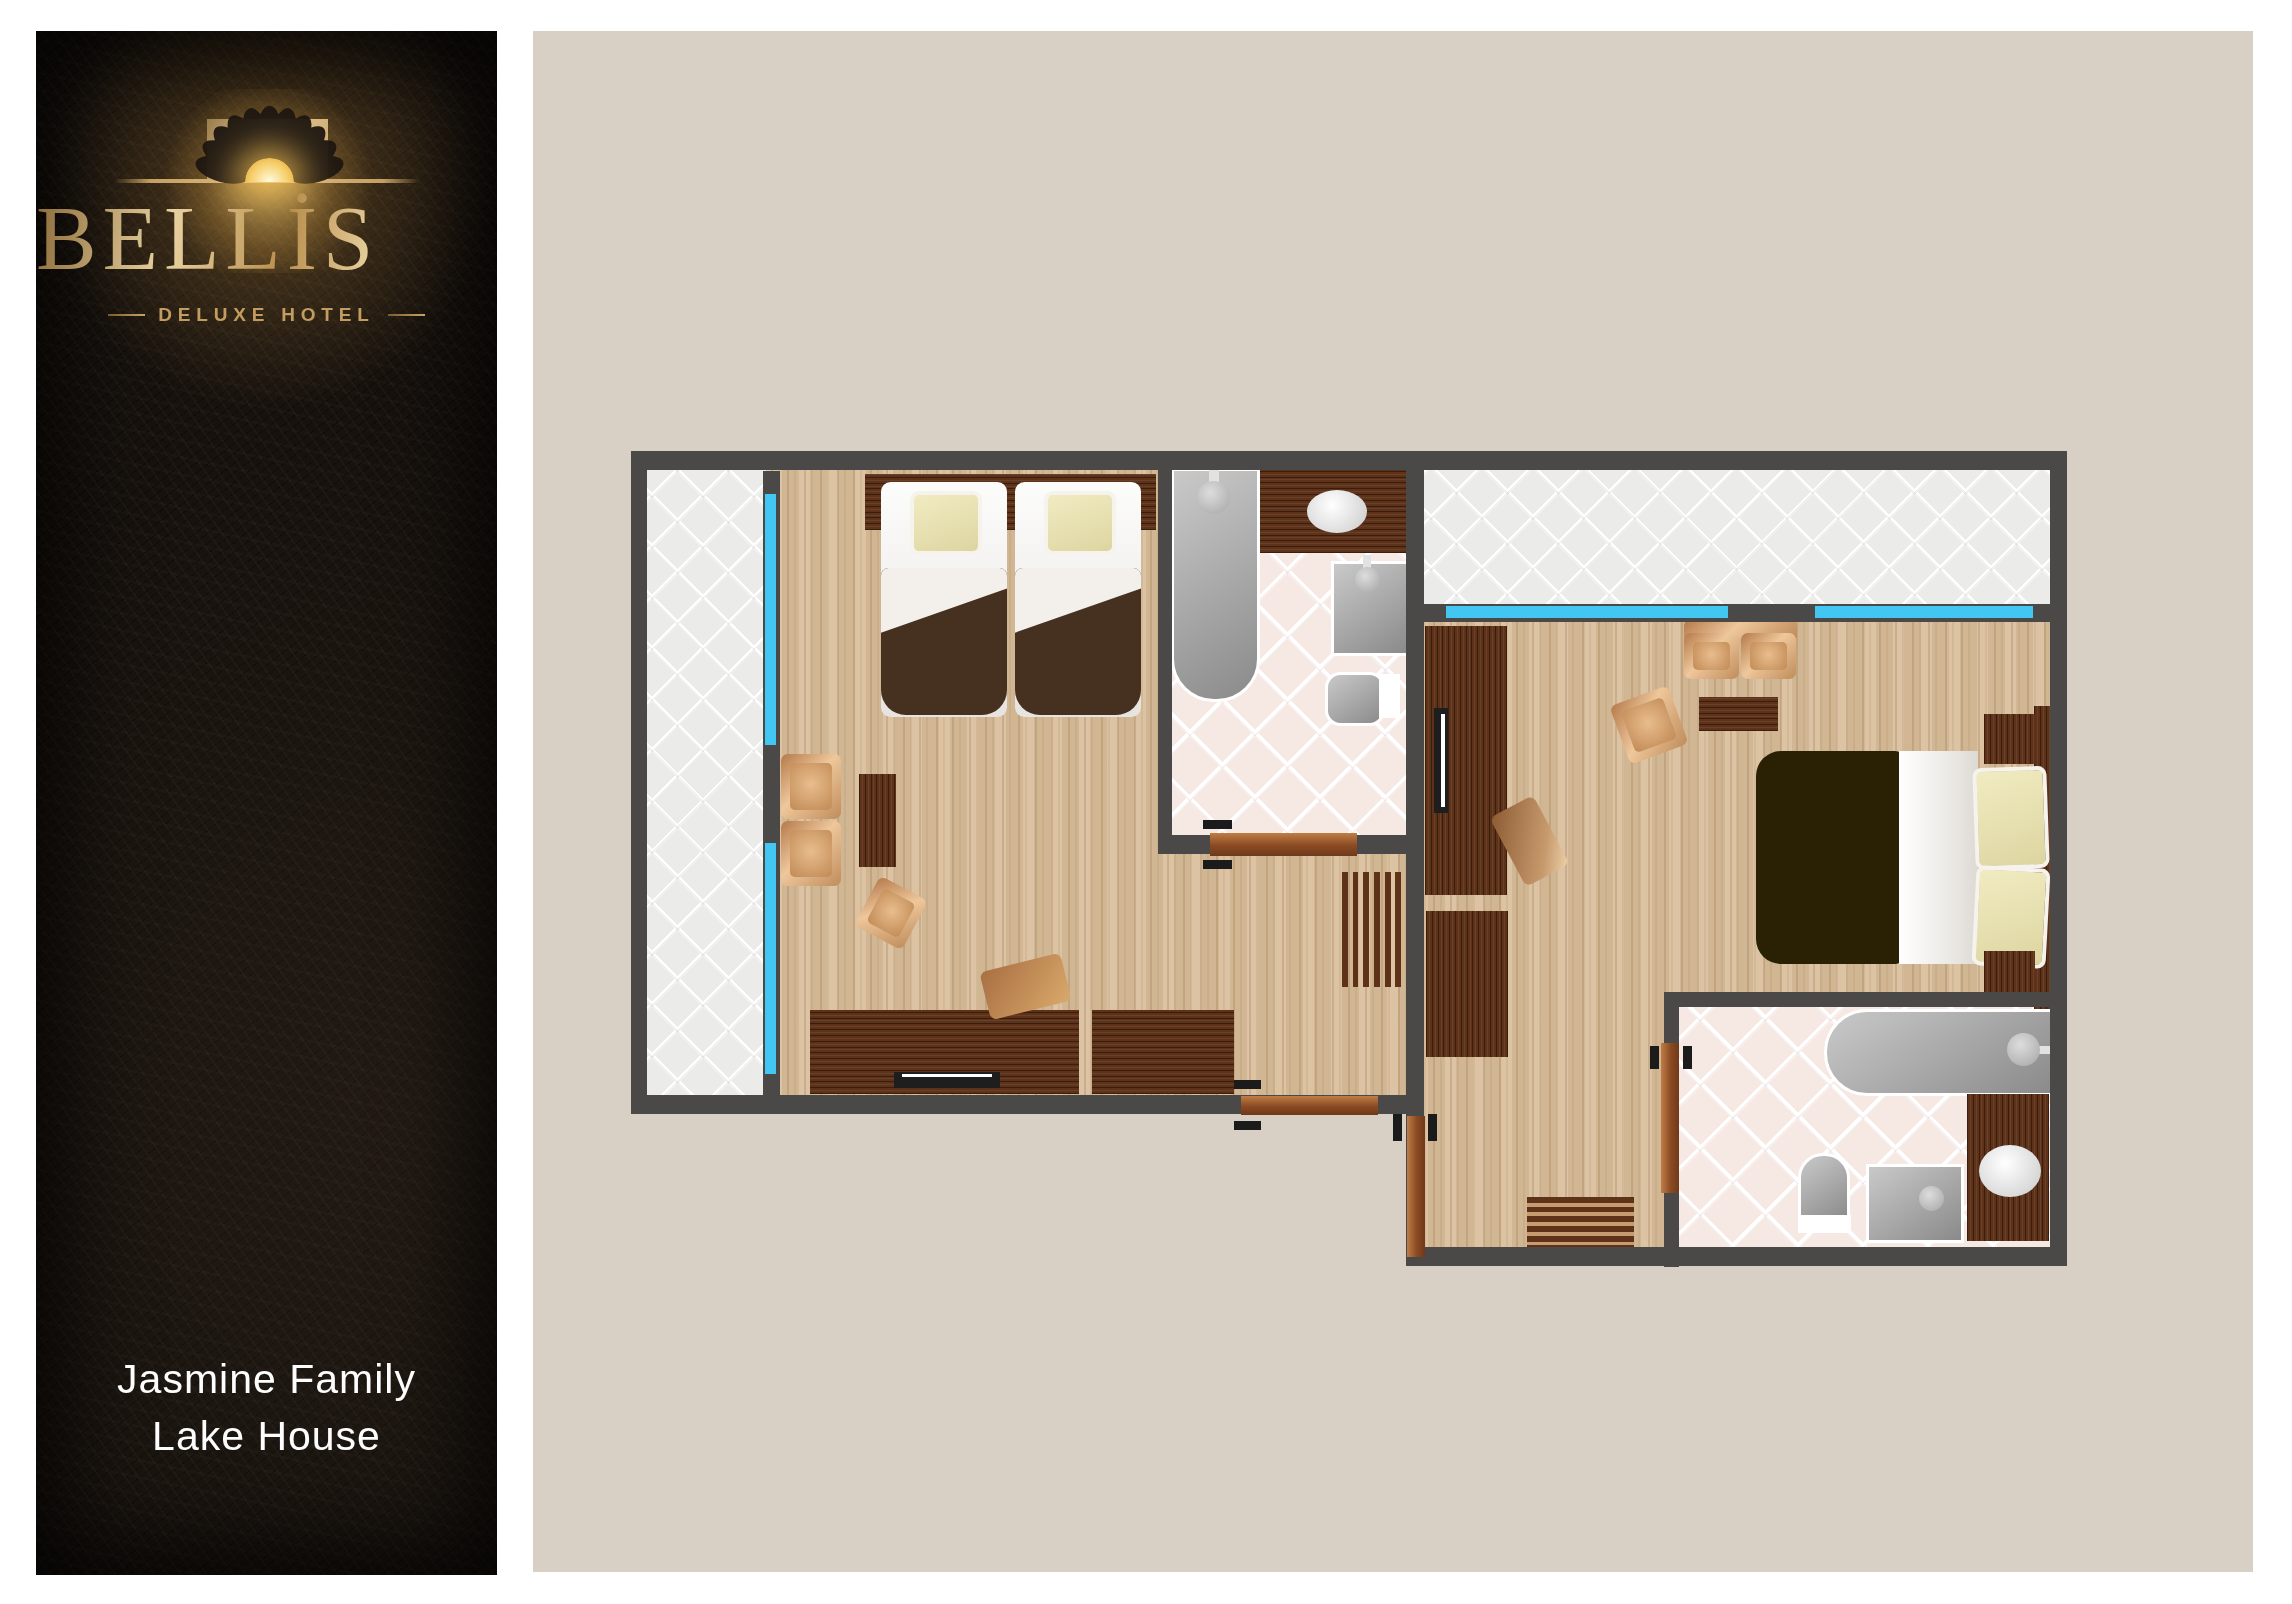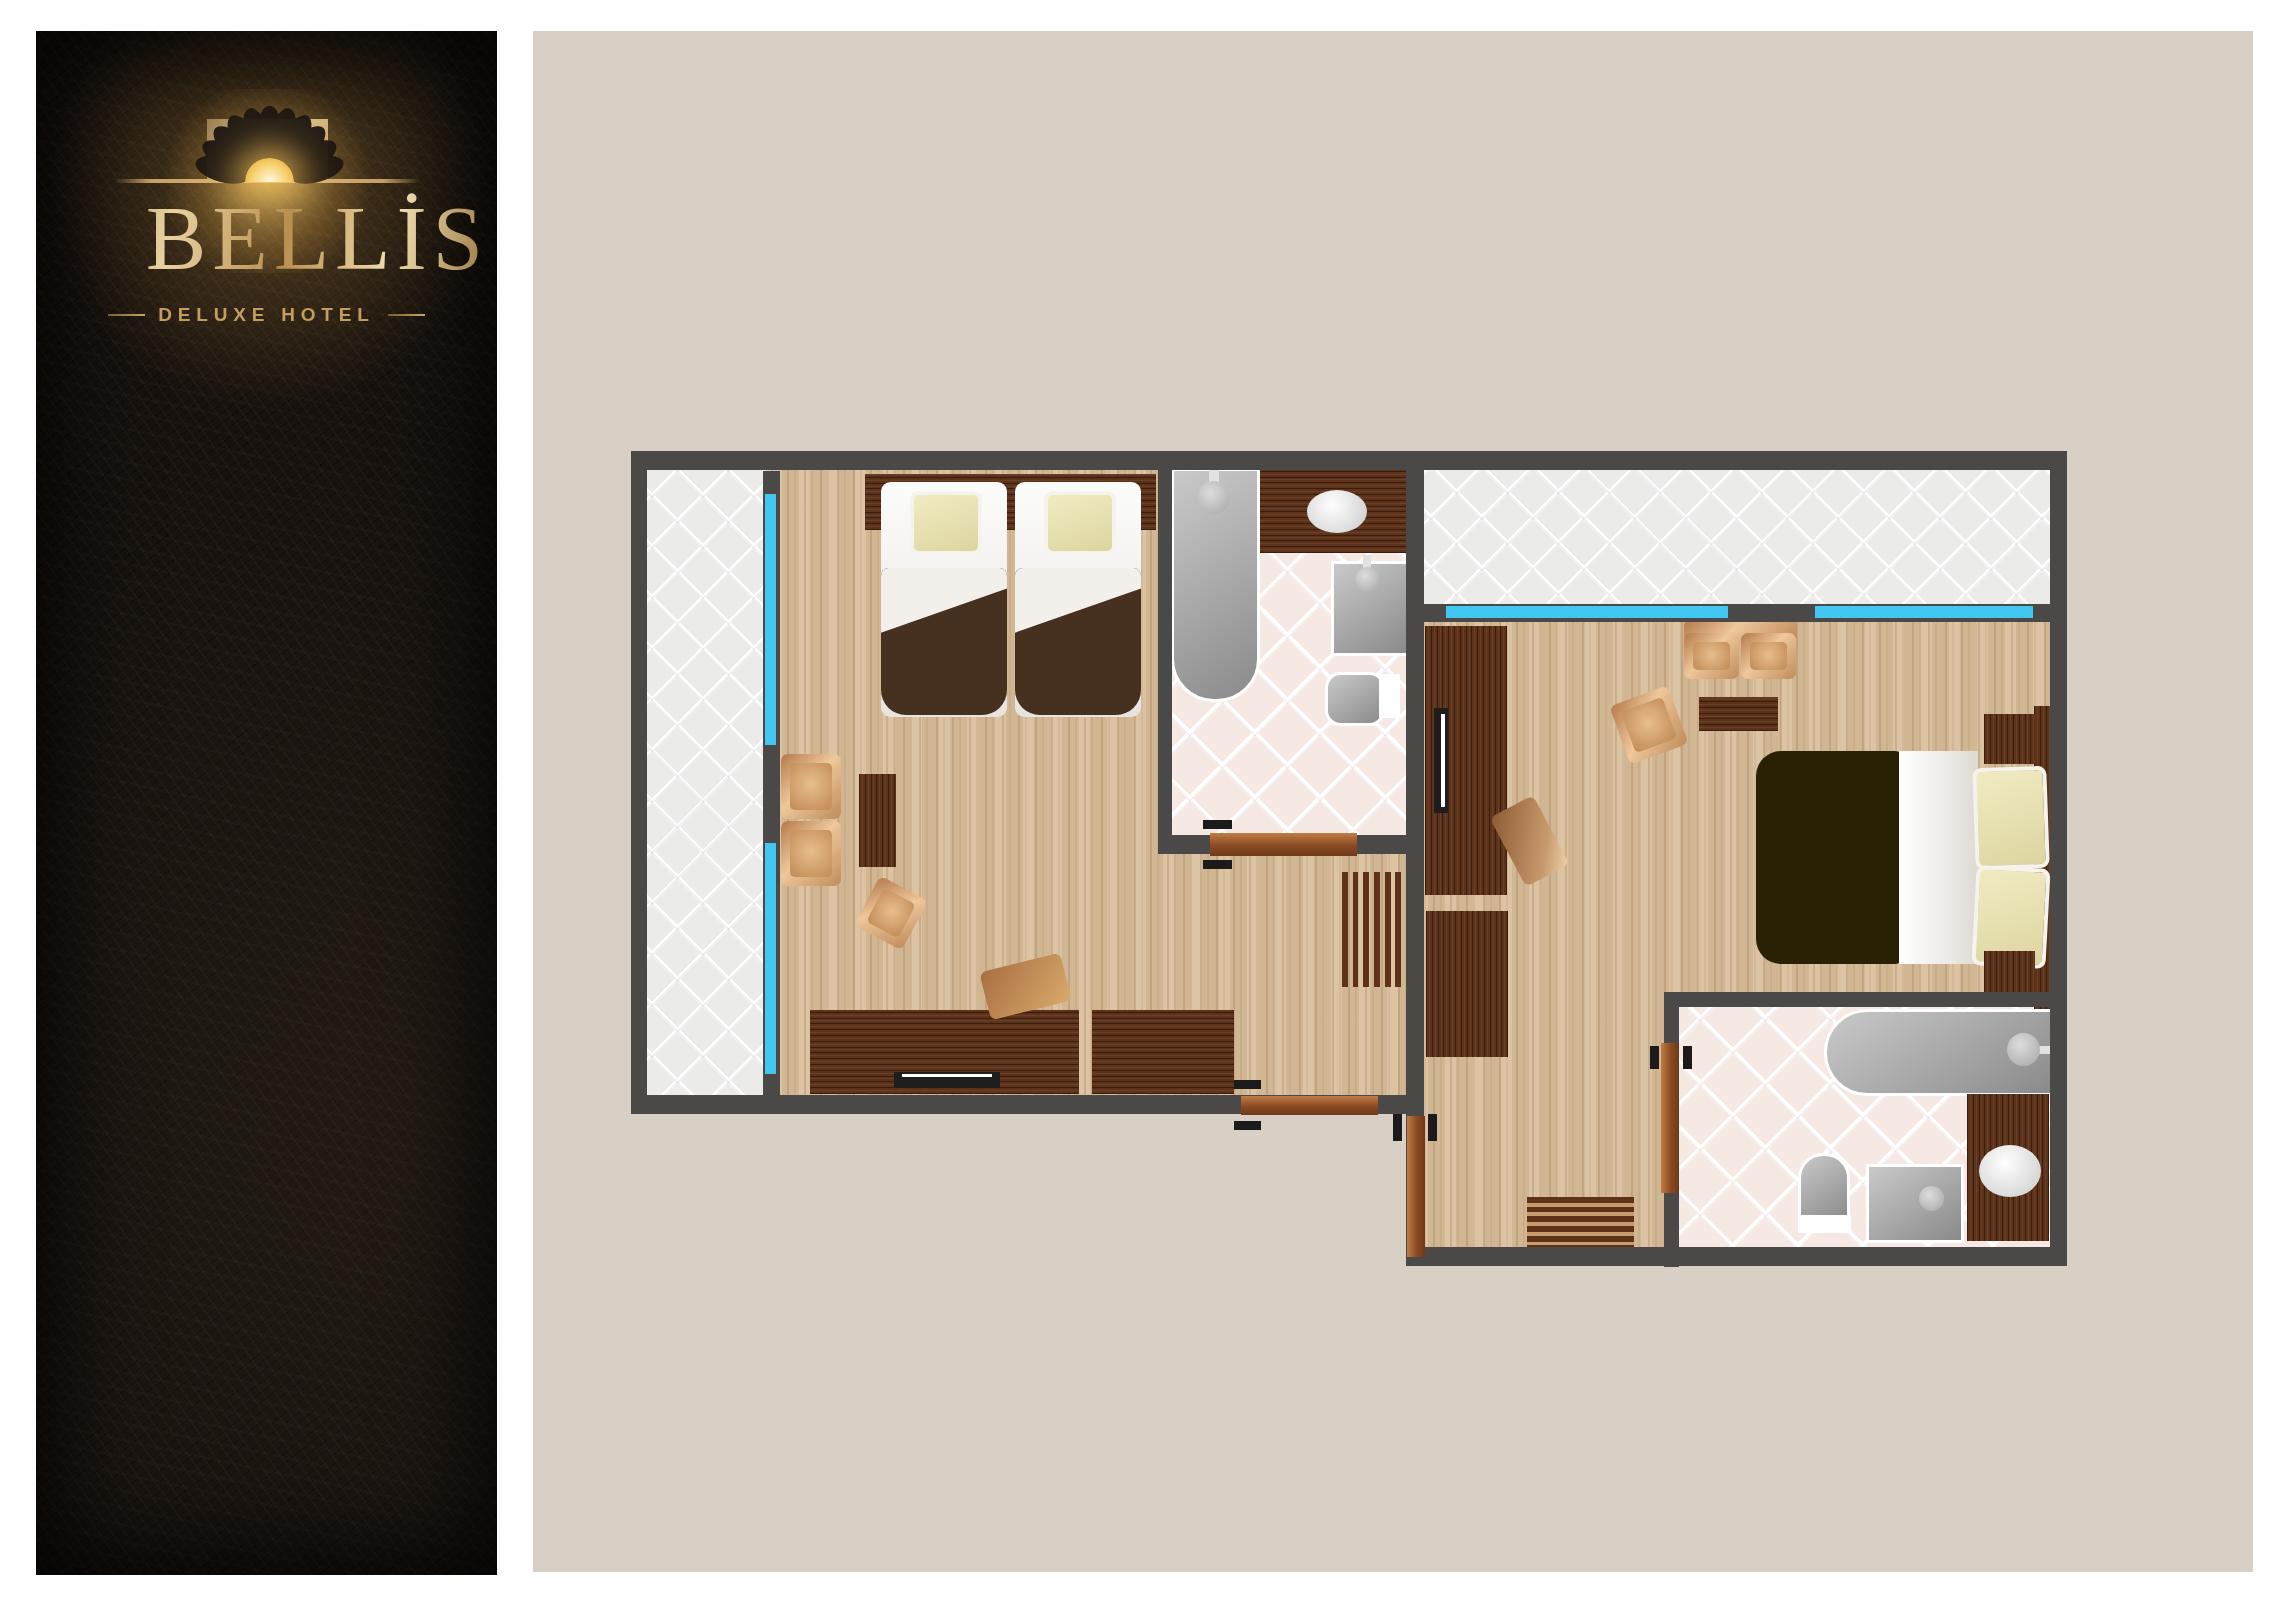--- a/index.html
+++ b/index.html
@@ -22,21 +22,21 @@
   .logo-glow{position:absolute;left:116px;top:58px;width:233px;height:184px;
     background:radial-gradient(circle at 116px 93px, rgba(255,215,120,0.55), rgba(255,190,80,0.18) 45%, rgba(255,190,80,0) 70%);}
   .logo-line{position:absolute;left:78px;top:148px;width:306px;height:3.9px;
     background:linear-gradient(90deg, rgba(170,130,70,0) 0%, #c49e62 12%, #e2c econ088 50%, #c49e62 88%, rgba(170,130,70,0) 100%);
     background:linear-gradient(90deg, rgba(170,130,70,0) 0%, #c49e62 12%, #e2c088 50%, #c49e62 88%, rgba(170,130,70,0) 100%);}
   .daisy{position:absolute;left:146px;top:66px;width:175px;height:89px;}
   .sun{position:absolute;left:209px;top:127px;width:49px;height:24px;
     border-radius:49px 49px 0 0;
     background:radial-gradient(circle at 50% 100%, #fffbe2, #f6cf6a 55%, #dd9a2e);
     box-shadow:0 0 33px 11.6px rgba(255,200,90,0.75);}
-  .brand{position:absolute;left:0;right:8px;top:155px;text-align:right;
+  .brand{position:absolute;left:0;right:8px;top:155px;text-align:left;
     font-family:"Liberation Serif", serif;font-size:91px;font-weight:400;
     letter-spacing:5.8px;
     background:linear-gradient(100deg,#8a6a38 0%,#e8d1a0 30%,#b98f4e 55%,#f0ddae 78%,#96743f 100%);
     -webkit-background-clip:text;background-clip:text;color:transparent;text-decoration:underline;}
   .tagline-row{position:absolute;left:0;right:0;top:273px;display:flex;
     align-items:center;justify-content:center;gap:13.6px;}
   .tagline-dash{width:37px;height:2.9px;background:linear-gradient(90deg,#7a5c30,#c9a468);}
   .tagline{font-size:19px;font-weight:bold;letter-spacing:5.8px;color:#c39c5f;}
   .room-name{position:absolute;left:0;right:0;top:1320px;text-align:center;
     color:#fdfdfd;font-size:41px;font-weight:400;letter-spacing:1px;line-height:1.38;}
@@ -119,20 +119,24 @@
       <ellipse cx="90" cy="38" rx="13" ry="29" transform="rotate(75 90 88)"></ellipse>
     </g>
   </svg>
   <div class="sun"></div>
   <div class="brand">BELLİS</div>
   <div class="tagline-row">
     <span class="tagline-dash"></span>
     <span class="tagline">DELUXE HOTEL</span>
     <span class="tagline-dash"></span>
   </div>
+  <div class="room-name">
+    <div>Jasmine Family</div>
+    <div>Lake House</div>
+  </div>
 </aside>
 
 <section class="canvas"></section>
 <div class="plan">
 
   <div class="quilt" style="left:640px;top:466px;width:126px;height:631px;"></div>
   <div class="floor" style="left:771px;top:461px;width:640px;height:640px;"></div>
   <div class="tile" style="left:1164px;top:461px;width:247px;height:380px;"></div>
   <div class="quilt" style="left:1417px;top:461px;width:639px;height:147px;"></div>
   <div class="floor" style="left:1417px;top:613px;width:639px;height:640px;"></div>

